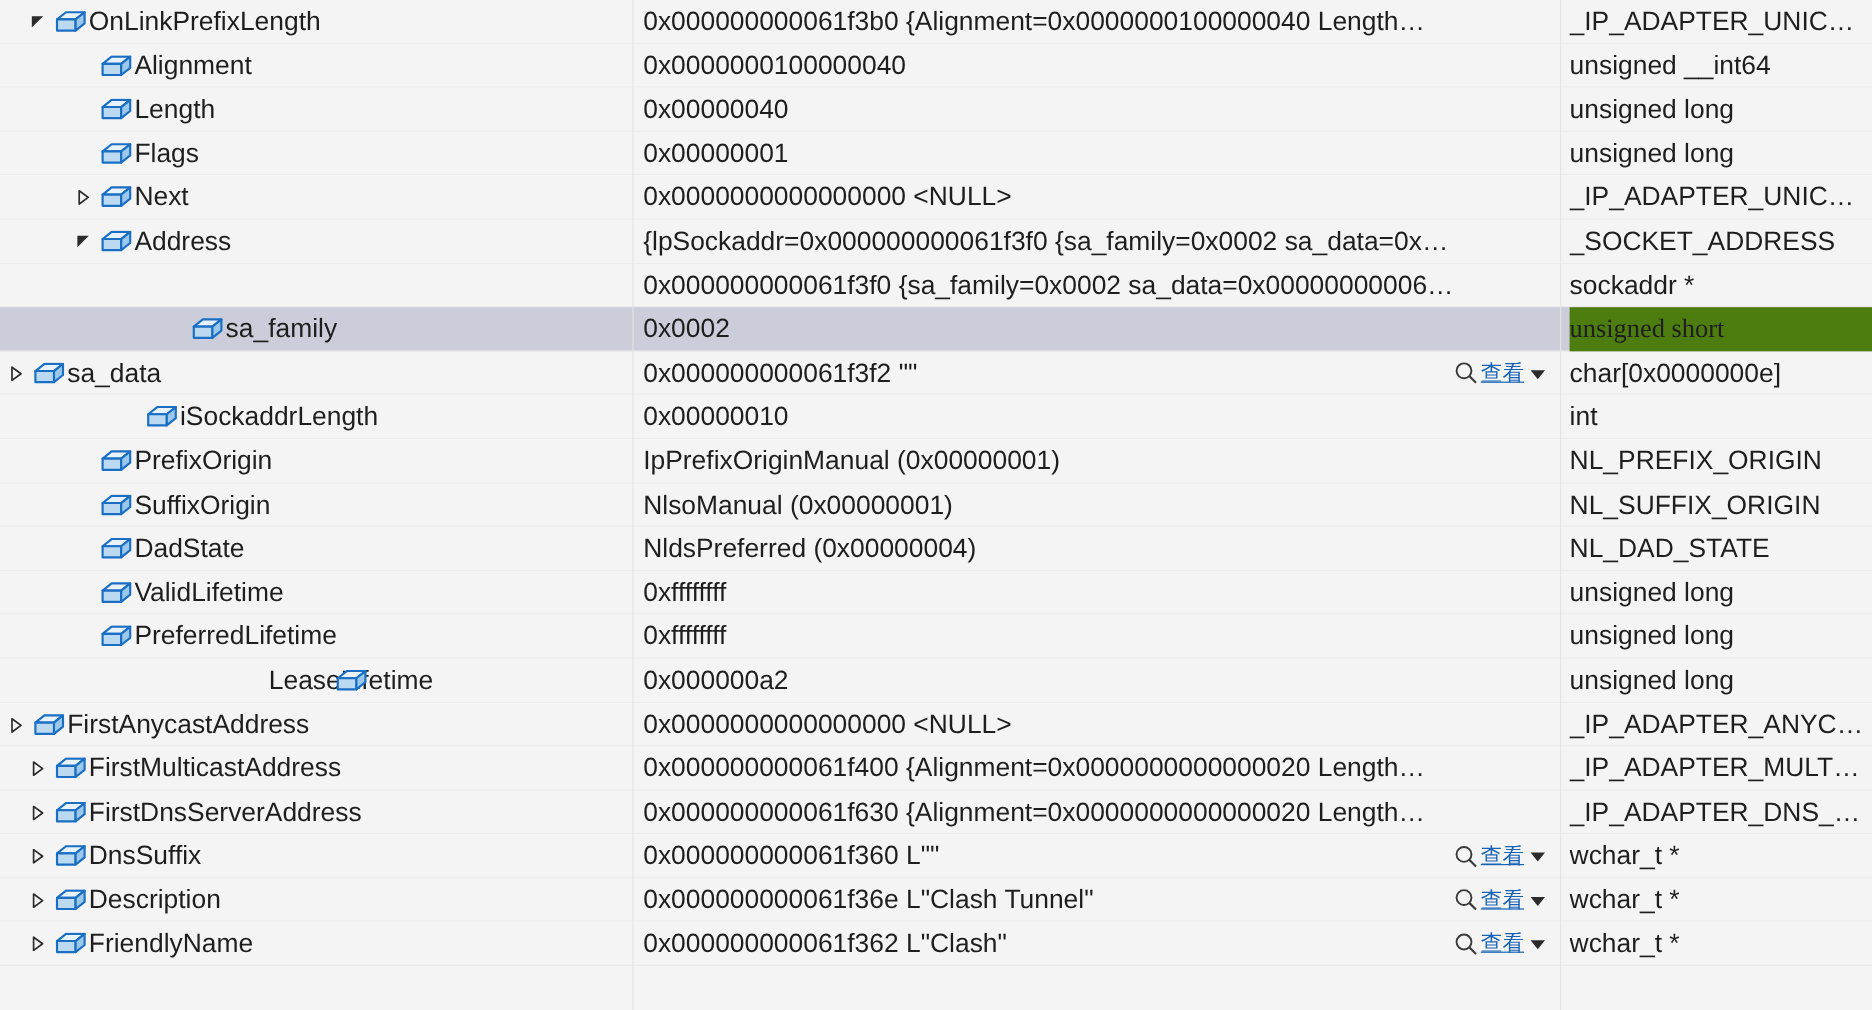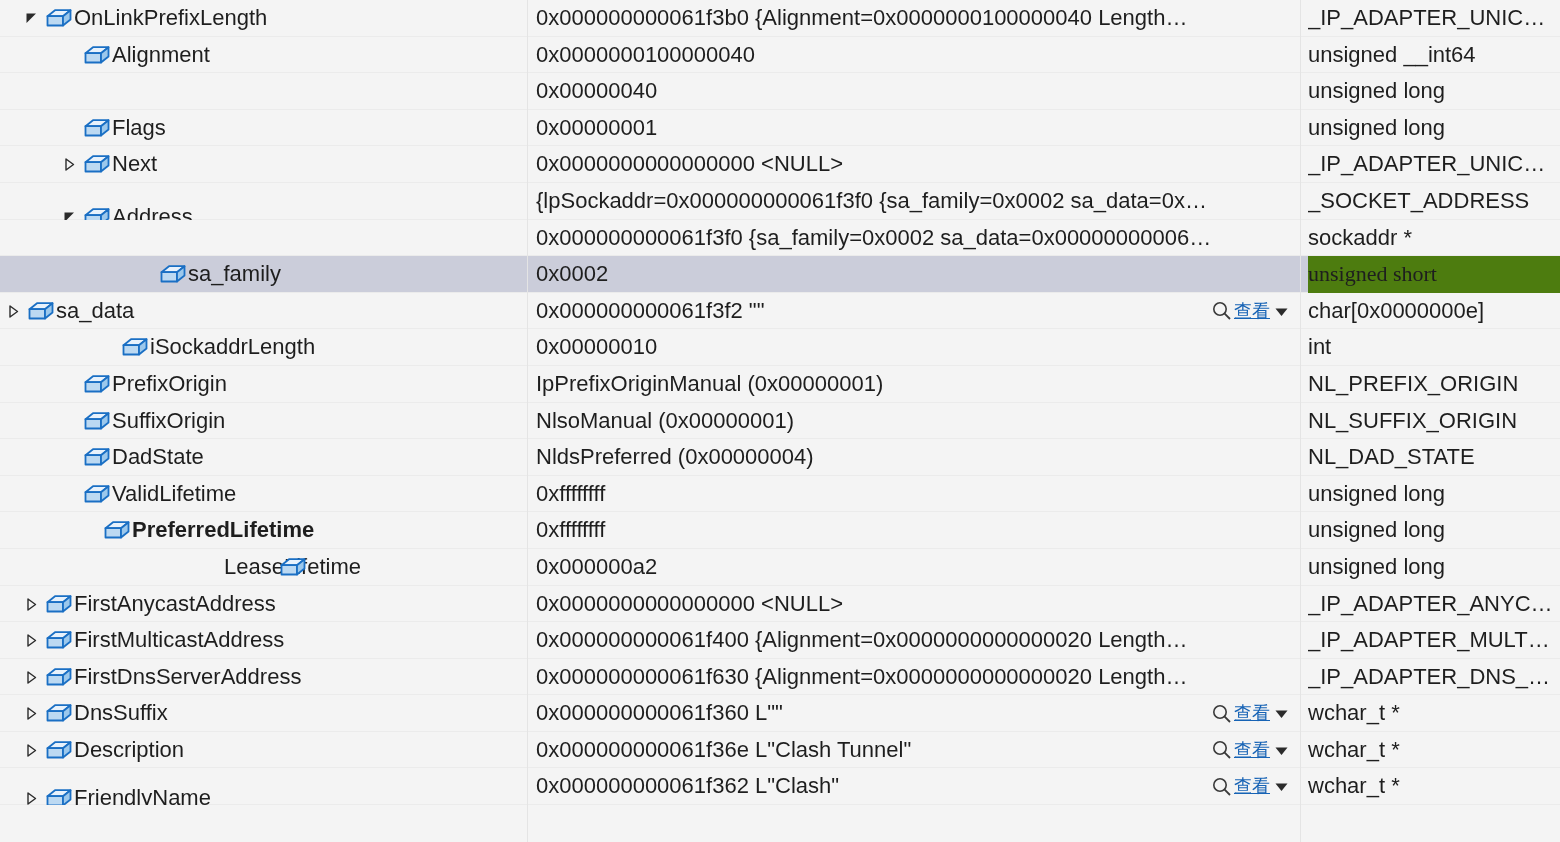--- a/index.html
+++ b/index.html
@@ -173,20 +173,33 @@
           </div>
         </div>
         <div class="cell cell-value">
           <div class="value-inner">
             <span class="value-text">0x0000000100000040</span>
           </div>
         </div>
         <div class="cell cell-type">unsigned __int64</div>
       </div>
       <div class="row">
+        <div class="cell cell-name">
+          <div class="name-inner" style="padding-left: 56px;">
+            <span class="twisty"></span>
+            <span class="fieldicon">
+              <svg width="26" height="20" viewBox="0 0 26 20">
+                <path d="M1.5 7.2 L9 1.2 L24.5 1.2 L17 7.2 Z" fill="#e8f2fc" stroke="#1a6fc4" stroke-width="1.8" stroke-linejoin="round"></path>
+                <path d="M1.5 7.2 L17 7.2 L17 16.5 L1.5 16.5 Z" fill="#bcd9f2" stroke="#1a6fc4" stroke-width="1.8" stroke-linejoin="round"></path>
+                <path d="M17 7.2 L24.5 1.2 L24.5 10.5 L17 16.5 Z" fill="#9cc8ec" stroke="#1a6fc4" stroke-width="1.8" stroke-linejoin="round"></path>
+              </svg>
+            </span>
+            <span class="name-label">Length</span>
+          </div>
+        </div>
         <div class="cell cell-value">
           <div class="value-inner">
             <span class="value-text">0x00000040</span>
           </div>
         </div>
         <div class="cell cell-type">unsigned long</div>
       </div>
       <div class="row">
         <div class="cell cell-name">
           <div class="name-inner" style="padding-left: 56px;">
@@ -228,21 +241,21 @@
         </div>
         <div class="cell cell-value">
           <div class="value-inner">
             <span class="value-text">0x0000000000000000 &lt;NULL&gt;</span>
           </div>
         </div>
         <div class="cell cell-type">_IP_ADAPTER_UNIC…</div>
       </div>
       <div class="row">
         <div class="cell cell-name">
-          <div class="name-inner" style="padding-left: 56px; margin-top: 16px;">
+          <div class="name-inner" style="padding-left: 56px;">
             <span class="twisty">
               <svg width="13" height="13" viewBox="0 0 13 13">
                 <path d="M1.5 1.5 L11 1.5 L1.5 11 Z" fill="#2b2b2b"></path>
               </svg>
             </span>
             <span class="fieldicon">
               <svg width="26" height="20" viewBox="0 0 26 20">
                 <path d="M1.5 7.2 L9 1.2 L24.5 1.2 L17 7.2 Z" fill="#e8f2fc" stroke="#1a6fc4" stroke-width="1.8" stroke-linejoin="round"></path>
                 <path d="M1.5 7.2 L17 7.2 L17 16.5 L1.5 16.5 Z" fill="#bcd9f2" stroke="#1a6fc4" stroke-width="1.8" stroke-linejoin="round"></path>
                 <path d="M17 7.2 L24.5 1.2 L24.5 10.5 L17 16.5 Z" fill="#9cc8ec" stroke="#1a6fc4" stroke-width="1.8" stroke-linejoin="round"></path>
@@ -426,21 +439,21 @@
         </div>
         <div class="cell cell-value">
           <div class="value-inner">
             <span class="value-text">0xffffffff</span>
           </div>
         </div>
         <div class="cell cell-type">unsigned long</div>
       </div>
       <div class="row">
         <div class="cell cell-name">
-          <div class="name-inner" style="padding-left: 76px; font-weight: bold;">
+          <div class="name-inner" style="padding-left: 56px;">
             <span class="twisty"></span>
             <span class="fieldicon">
               <svg width="26" height="20" viewBox="0 0 26 20">
                 <path d="M1.5 7.2 L9 1.2 L24.5 1.2 L17 7.2 Z" fill="#e8f2fc" stroke="#1a6fc4" stroke-width="1.8" stroke-linejoin="round"></path>
                 <path d="M1.5 7.2 L17 7.2 L17 16.5 L1.5 16.5 Z" fill="#bcd9f2" stroke="#1a6fc4" stroke-width="1.8" stroke-linejoin="round"></path>
                 <path d="M17 7.2 L24.5 1.2 L24.5 10.5 L17 16.5 Z" fill="#9cc8ec" stroke="#1a6fc4" stroke-width="1.8" stroke-linejoin="round"></path>
               </svg>
             </span>
             <span class="name-label">PreferredLifetime</span>
           </div>
@@ -468,21 +481,21 @@
         </div>
         <div class="cell cell-value">
           <div class="value-inner">
             <span class="value-text">0x000000a2</span>
           </div>
         </div>
         <div class="cell cell-type">unsigned long</div>
       </div>
       <div class="row">
         <div class="cell cell-name">
-          <div class="name-inner" style="padding-left: 18px;">
+          <div class="name-inner" style="">
             <span class="twisty">
               <svg width="13" height="13" viewBox="0 0 13 13">
                 <path d="M3 1 L10.5 6.5 L3 12 Z" fill="none" stroke="#2b2b2b" stroke-width="1.4" stroke-linejoin="round"></path>
               </svg>
             </span>
             <span class="fieldicon">
               <svg width="26" height="20" viewBox="0 0 26 20">
                 <path d="M1.5 7.2 L9 1.2 L24.5 1.2 L17 7.2 Z" fill="#e8f2fc" stroke="#1a6fc4" stroke-width="1.8" stroke-linejoin="round"></path>
                 <path d="M1.5 7.2 L17 7.2 L17 16.5 L1.5 16.5 Z" fill="#bcd9f2" stroke="#1a6fc4" stroke-width="1.8" stroke-linejoin="round"></path>
                 <path d="M17 7.2 L24.5 1.2 L24.5 10.5 L17 16.5 Z" fill="#9cc8ec" stroke="#1a6fc4" stroke-width="1.8" stroke-linejoin="round"></path>
@@ -621,21 +634,21 @@
                   <path d="M0.5 0.5 L12.5 0.5 L6.5 8 Z" fill="#2b2b2b"></path>
                 </svg>
               </span>
             </span>
           </div>
         </div>
         <div class="cell cell-type">wchar_t *</div>
       </div>
       <div class="row">
         <div class="cell cell-name">
-          <div class="name-inner" style="padding-left: 18px; margin-top: 12px;">
+          <div class="name-inner" style="padding-left: 18px;">
             <span class="twisty">
               <svg width="13" height="13" viewBox="0 0 13 13">
                 <path d="M3 1 L10.5 6.5 L3 12 Z" fill="none" stroke="#2b2b2b" stroke-width="1.4" stroke-linejoin="round"></path>
               </svg>
             </span>
             <span class="fieldicon">
               <svg width="26" height="20" viewBox="0 0 26 20">
                 <path d="M1.5 7.2 L9 1.2 L24.5 1.2 L17 7.2 Z" fill="#e8f2fc" stroke="#1a6fc4" stroke-width="1.8" stroke-linejoin="round"></path>
                 <path d="M1.5 7.2 L17 7.2 L17 16.5 L1.5 16.5 Z" fill="#bcd9f2" stroke="#1a6fc4" stroke-width="1.8" stroke-linejoin="round"></path>
                 <path d="M17 7.2 L24.5 1.2 L24.5 10.5 L17 16.5 Z" fill="#9cc8ec" stroke="#1a6fc4" stroke-width="1.8" stroke-linejoin="round"></path>

